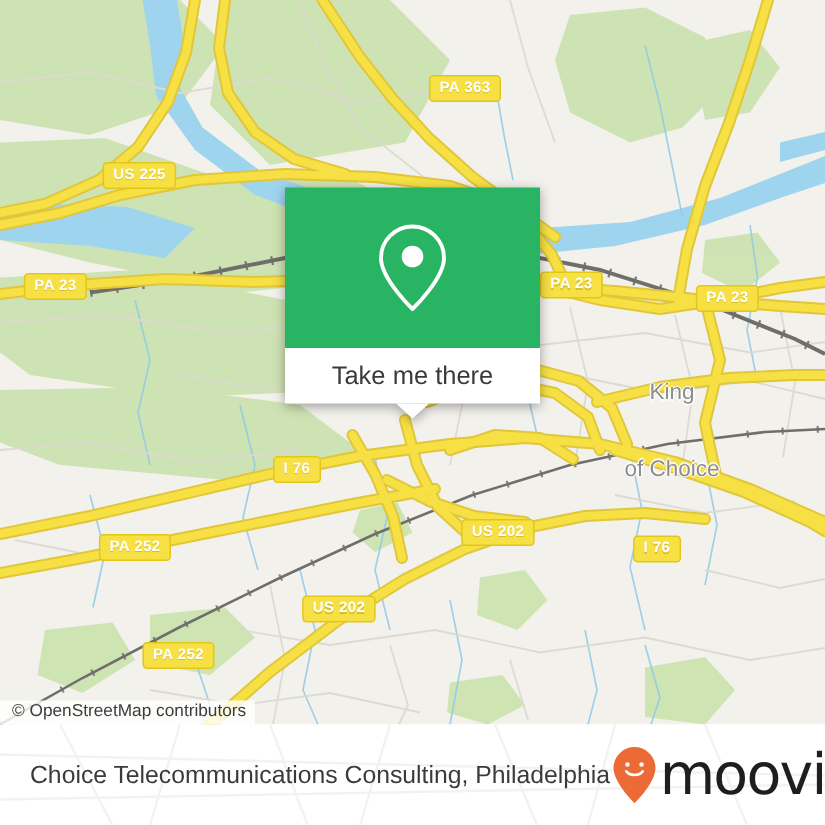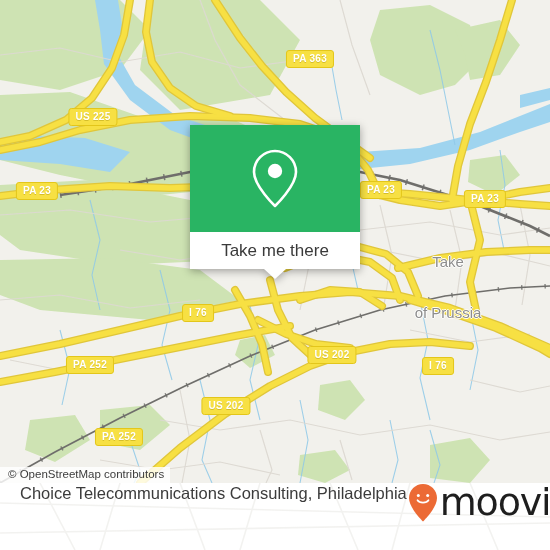--- a/index.html
+++ b/index.html
@@ -142,21 +142,21 @@
     position: absolute;
     left: 0; top: 0;
     width: 550px; height: 67px;
     opacity: 0.55;
   }
   #footer-inner {
     position: absolute;
     left: 0; top: 0;
     width: 496px; height: 67px;
     display: flex;
-    align-items: flex-start;
+    align-items: center;
     justify-content: flex-start;
     padding-left: 20px;
     box-sizing: border-box;
   }
   #footer-title {
     color: #3b3b3b;
     font-family: "Liberation Sans", sans-serif;
     font-size: 16.5px;
     line-height: 20px;
     white-space: nowrap;
@@ -332,22 +332,22 @@
           <path d="M258,320 L286,334 L316,344 L350,348"></path>
           <path d="M235,290 L250,316 L262,344 L268,372"></path>
           <path d="M300,130 L308,172 L300,212 L292,252"></path>
           <path d="M470,200 L480,240 L470,282 L478,320"></path>
           <path d="M512,0 L500,40 L486,82 L470,124 L458,166 L452,200"></path>
         </g>
       </g>
     </svg>
 
     <div class="place-label" style="left:448px; top:287px;">
-      <div>Take</div>
-      <div>of Prussia</div>
+      <div>King</div>
+      <div>of Choice</div>
     </div>
 
     <div class="shield" style="left:276px; top:59px;margin-left:34px;">PA 363</div>
     <div class="shield" style="left:93px;  top:117px;">US 225</div>
     <div class="shield" style="left:37px;  top:191px;">PA 23</div>
     <div class="shield" style="left:381px; top:190px;">PA 23</div>
     <div class="shield" style="left:485px; top:199px;">PA 23</div>
     <div class="shield" style="left:198px; top:313px;">I 76</div>
     <div class="shield" style="left:332px; top:355px;">US 202</div>
     <div class="shield" style="left:438px; top:366px;">I 76</div>

